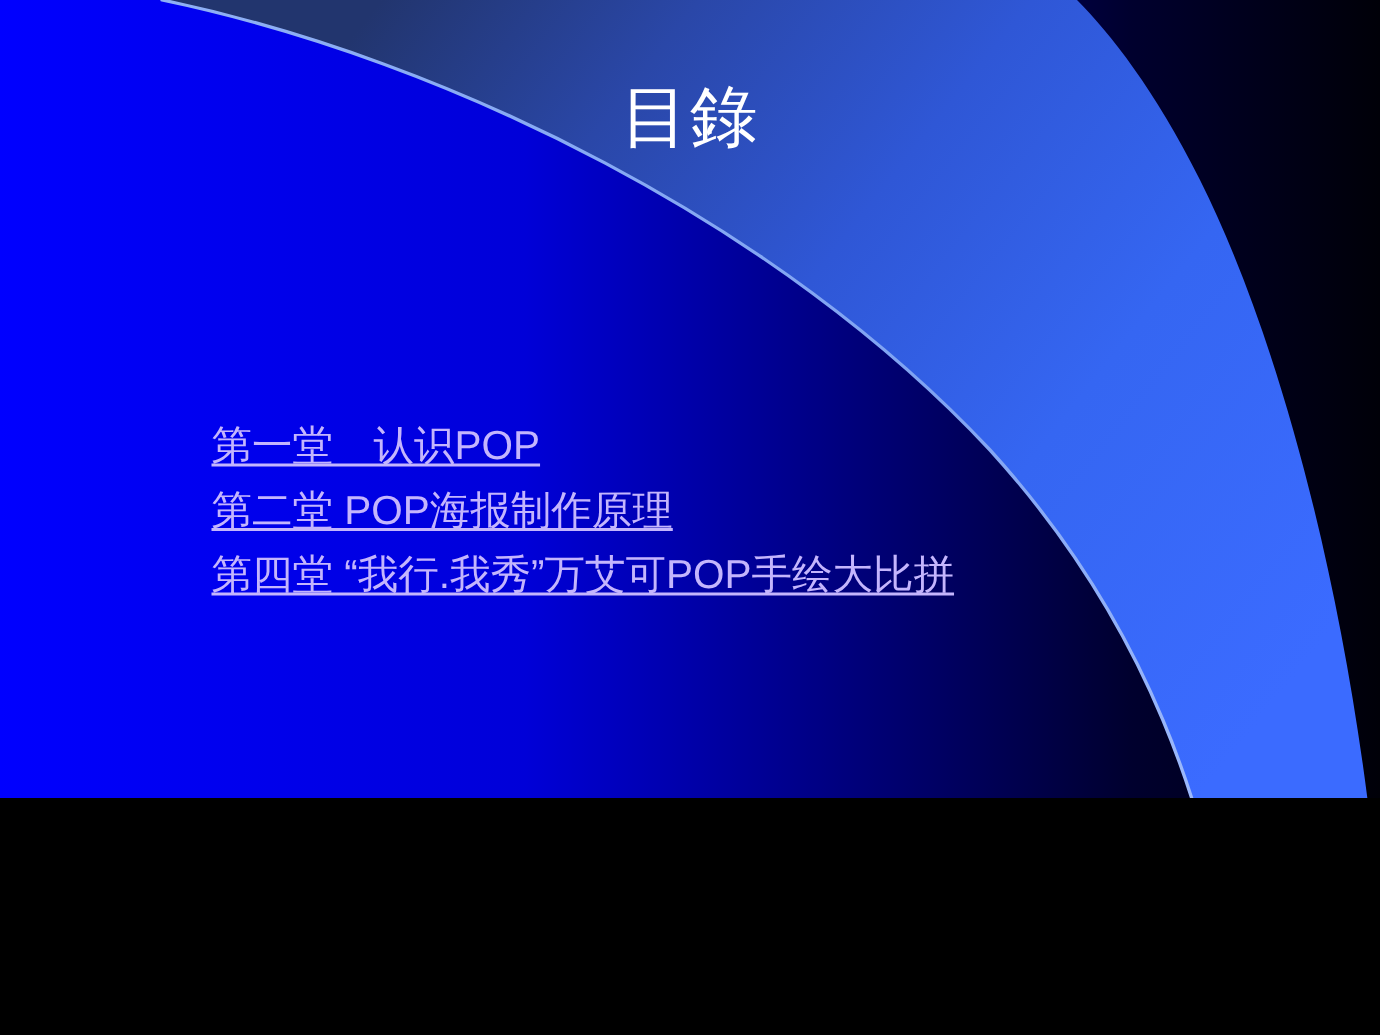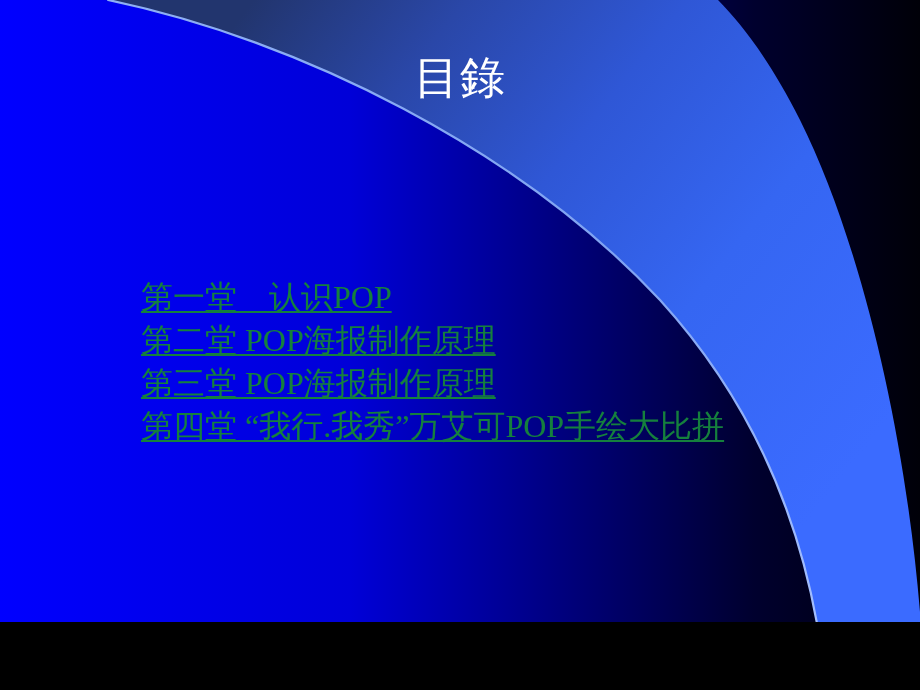--- a/index.html
+++ b/index.html
@@ -3,23 +3,23 @@
 <meta charset="utf-8">
 <style>
   html, body {
     margin: 0;
     padding: 0;
     background: #000;
   }
   #slide {
     position: relative;
     width: 920px;
-    height: 622px;
+    height: 532px;
     overflow: hidden;
-    font-family: Liberation Serif, serif;
+    font-family: Liberation Sans, sans-serif;
   }
   #slide-bg {
     position: absolute;
     inset: 0;
     width: 920px;
     height: 690px;
     display: block;
   }
   #slide-title {
     position: absolute;
@@ -39,22 +39,22 @@
   #toc-list {
     position: absolute;
     left: 141px;
     top: 276px;
     margin: 0;
     padding: 0;
     list-style: none;
     z-index: 3;
   }
   .toc-item {
-    color: #15803d;
-    font-size: 32px;
+    color: #c4b5fd;
+    font-size: 27px;
     line-height: 43px;
     height: 43px;
     white-space: pre;
     text-decoration: underline;
     text-underline-offset: 3px;
     text-decoration-thickness: 2px;
     font-weight: normal;
   }
 </style>
 </head>
@@ -104,17 +104,16 @@
                C 300,40 520,150 660,300
                C 760,410 812,540 826,690" fill="none" stroke="url(#curveGrad)" stroke-width="2.2" stroke-linecap="round"></path>
     </g>
   </svg>
 
   <h1 id="slide-title">目錄</h1>
 
   <ul id="toc-list">
     <li class="toc-item">第一堂　认识POP</li>
     <li class="toc-item">第二堂 POP海报制作原理</li>
-    <li class="toc-item">第三堂 POP海报制作原理</li>
     <li class="toc-item">第四堂 “我行.我秀”万艾可POP手绘大比拼</li>
   </ul>
 
 </div>
 
 </body></html>

